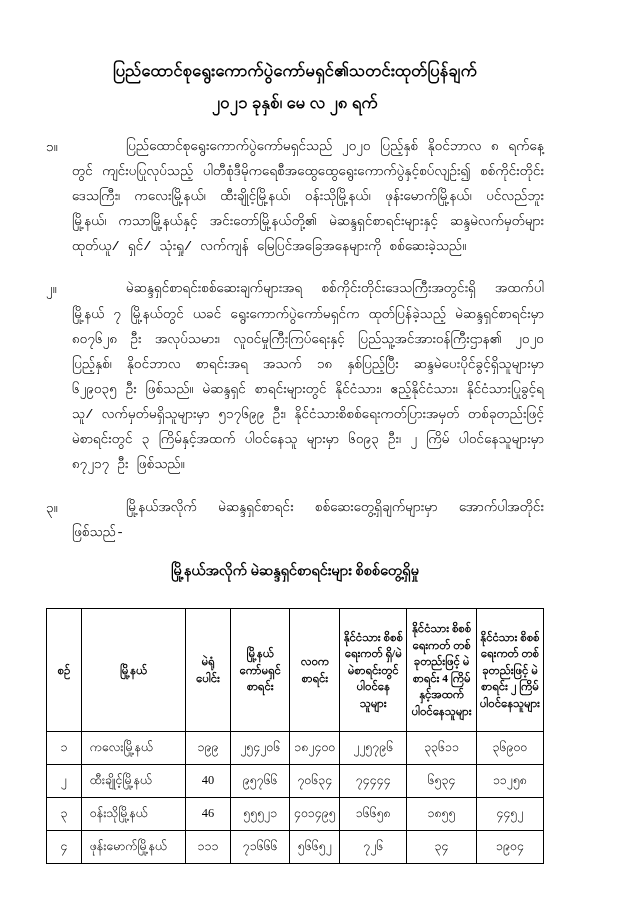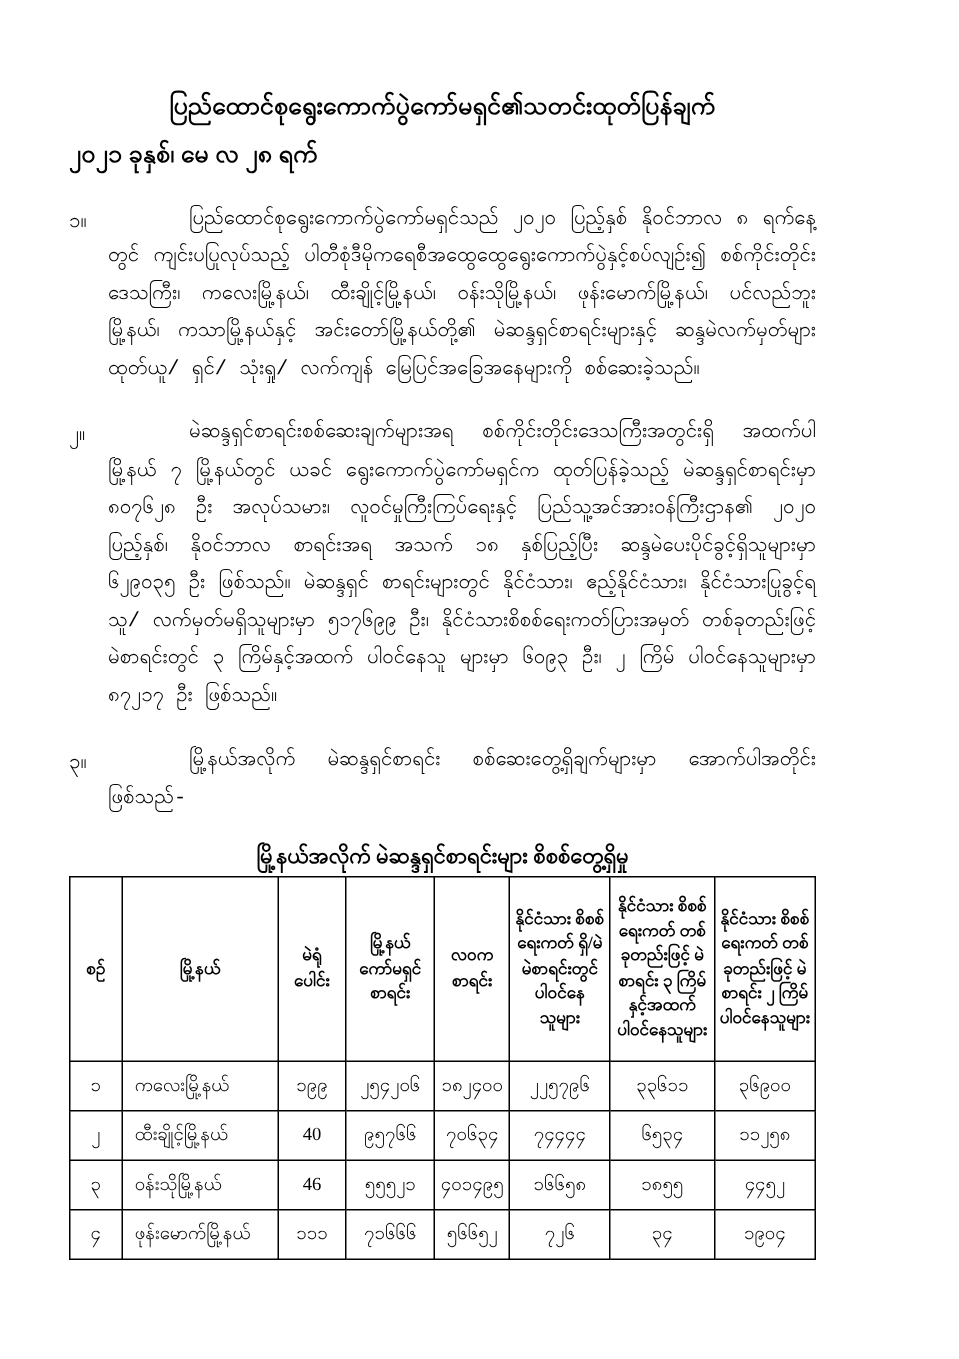--- a/index.html
+++ b/index.html
@@ -22,21 +22,21 @@
     padding: 58px 46px 20px 46px;
   }
   .doc-title {
     text-align: center;
     font-size: 16.5px;
     font-weight: bold;
     line-height: 1.6;
     letter-spacing: 0.2px;
   }
   .doc-subtitle {
-    text-align: left;
+    text-align: center;
     font-size: 16.5px;
     font-weight: bold;
     line-height: 1.6;
     margin-top: 6px;
     letter-spacing: 0.2px;
   }
   .para {
     margin-top: 17px;
     font-size: 13.6px;
     line-height: 1.85;
@@ -58,21 +58,21 @@
   .para .body.indent::before {
     content: "";
     display: inline-block;
     width: 54px;
   }
   .table-caption {
     text-align: center;
     font-size: 14.6px;
     font-weight: bold;
     margin-top: 16px;
-    margin-bottom: 2px;
+    margin-bottom: 26px;
   }
   table.data {
     border-collapse: collapse;
     width: 100%;
     font-size: 11.6px;
   }
   table.data th, table.data td {
     border: 1px solid #000000;
     padding: 2px 3px;
     vertical-align: middle;
@@ -139,21 +139,21 @@
         <col class="col-c7">
     </colgroup>
     <thead>
       <tr>
         <th>စဉ်</th>
         <th>မြို့နယ်</th>
         <th>မဲရုံ ပေါင်း</th>
         <th>မြို့နယ် ကော်မရှင် စာရင်း</th>
         <th>လဝက စာရင်း</th>
         <th>နိုင်ငံသား စိစစ်ရေးကတ် ရှိ/မဲ မဲစာရင်းတွင် ပါဝင်နေသူများ</th>
-        <th>နိုင်ငံသား စိစစ်ရေးကတ် တစ်ခုတည်းဖြင့် မဲစာရင်း ၃ ကြိမ် နှင့်အထက် ပါဝင်နေသူများ</th>
+        <th>နိုင်ငံသား စိစစ်ရေးကတ် တစ်ခုတည်းဖြင့် မဲစာရင်း 4 ကြိမ် နှင့်အထက် ပါဝင်နေသူများ</th>
         <th>နိုင်ငံသား စိစစ်ရေးကတ် တစ်ခုတည်းဖြင့် မဲစာရင်း ၂ ကြိမ် ပါဝင်နေသူများ</th>
       </tr>
     </thead>
     <tbody>
       <tr>
         <td>၁</td>
         <td class="name">ကလေးမြို့နယ်</td>
         <td>၁၉၉</td>
         <td>၂၅၄၂၀၆</td>
         <td>၁၈၂၄၀၀</td>

